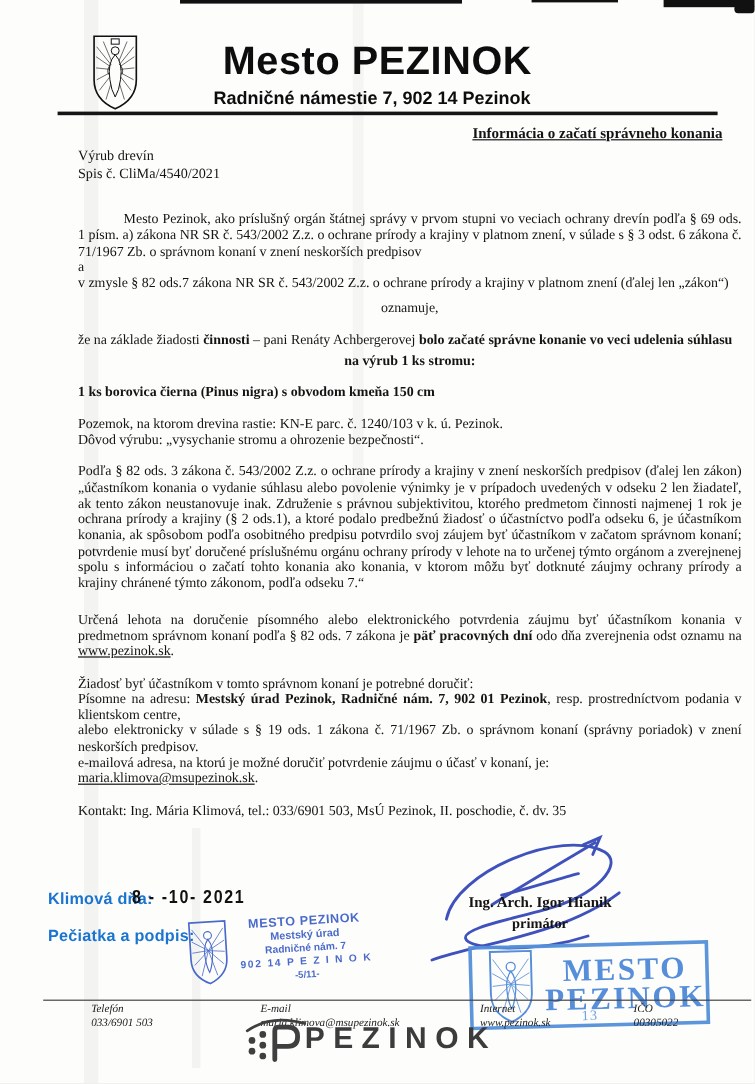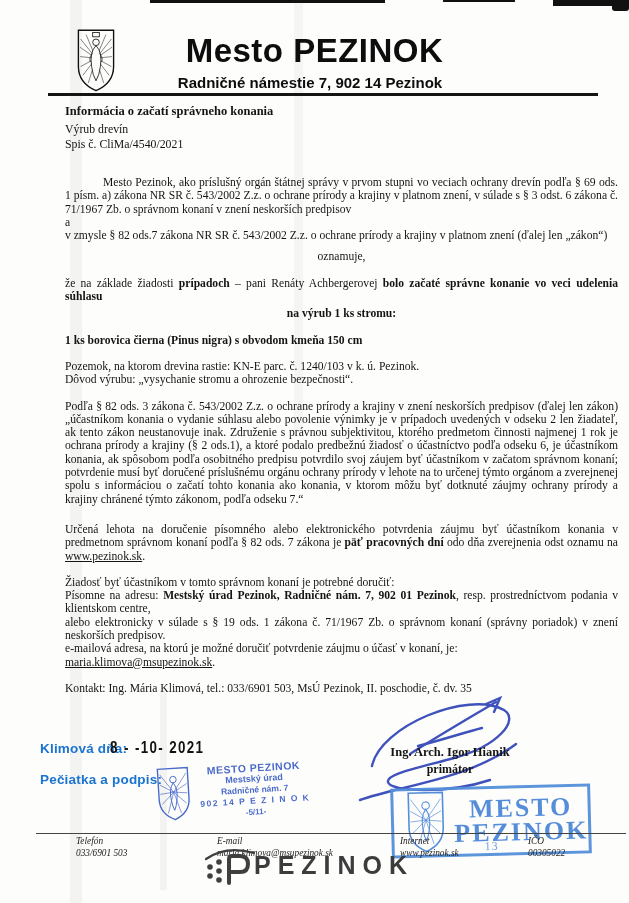--- a/index.html
+++ b/index.html
@@ -24,22 +24,22 @@
     font-family:"Liberation Sans", sans-serif; font-weight:700; font-size:33px;
     letter-spacing:0.5px; color:#0d0d0d;
   }
   .hdr-addr {
     position:absolute; top:74px; left:0; width:620px; text-align:center;
     font-family:"Liberation Sans", sans-serif; font-weight:700; font-size:15px; color:#0d0d0d;
   }
   .hdr-rule { position:absolute; top:93px; left:48px; width:550px; height:3px; background:#151515; }
 
   
-  .doc-title { position:absolute; top:104px; left:65px; width:553px; text-align:left;
-    font-weight:700; font-size:12.5px; }
+  .doc-title { position:absolute; top:104px; left:49px; width:553px; text-align:right;
+    font-weight:700; font-size:12.5px;text-decoration:underline; }
   .meta { position:absolute; top:122px; left:65px; width:553px; font-size:11.8px; line-height:14.6px; }
   .bodycol {
     position:absolute; top:176px; left:65px; width:553px;
     font-size:11.6px; line-height:13.3px;
   }
   .bodycol p { text-align: justify; }
   .indent { text-indent: 38px; }
   .center { text-align:center !important; }
   .b { font-weight:700; }
   .mt6 { margin-top:4px; } .mt8 { margin-top:8px; } .mt13 { margin-top:13px; }
@@ -146,21 +146,21 @@
   <div class="meta">
     <div>Výrub drevín</div>
     <div>Spis č. CliMa/4540/2021</div>
   </div>
 
   <div class="bodycol">
     <p class="indent">Mesto Pezinok, ako príslušný orgán štátnej správy v prvom stupni vo veciach ochrany drevín podľa § 69 ods. 1 písm. a)  zákona NR SR  č. 543/2002  Z.z.  o ochrane prírody a krajiny  v platnom znení, v súlade s § 3 odst. 6 zákona č. 71/1967 Zb.  o  správnom konaní v znení  neskorších  predpisov</p>
     <p>a</p>
     <p>v zmysle § 82 ods.7 zákona NR SR  č. 543/2002   Z.z.  o ochrane  prírody   a krajiny  v platnom znení (ďalej len „zákon“)</p>
     <p class="center mt8">oznamuje,</p>
-    <p class="mt13"><span>že na základe žiadosti </span><span class="b">prípadoch</span><span> – pani Renáty Achbergerovej </span><span class="b">bolo začaté správne konanie vo veci udelenia súhlasu</span></p>
+    <p class="mt13"><span>že na základe žiadosti </span><span class="b">činnosti</span><span> – pani Renáty Achbergerovej </span><span class="b">bolo začaté správne konanie vo veci udelenia súhlasu</span></p>
     <p class="center b mt6">na výrub 1 ks stromu:</p>
     <p class="b mt13">1 ks borovica čierna (Pinus nigra) s obvodom kmeňa 150 cm</p>
     <p class="mt13">Pozemok, na ktorom drevina rastie: KN-E parc. č. 1240/103 v k. ú. Pezinok.</p>
     <p>Dôvod výrubu: „vysychanie stromu a ohrozenie bezpečnosti“.</p>
     <p class="mt13">Podľa § 82 ods. 3 zákona č. 543/2002 Z.z.  o ochrane prírody a krajiny v znení  neskorších   predpisov (ďalej len zákon)  „účastníkom konania o vydanie súhlasu alebo povolenie výnimky  je  v prípadoch uvedených   v odseku  2  len  žiadateľ,  ak  tento  zákon  neustanovuje inak. Združenie s právnou subjektivitou, ktorého predmetom činnosti najmenej 1 rok je  ochrana prírody a krajiny (§ 2 ods.1), a ktoré  podalo predbežnú žiadosť o účastníctvo podľa odseku 6, je účastníkom konania, ak spôsobom podľa osobitného predpisu potvrdilo svoj záujem byť účastníkom v začatom správnom konaní; potvrdenie musí byť doručené príslušnému orgánu ochrany prírody v lehote na to  určenej  týmto orgánom a zverejnenej spolu s informáciou o začatí tohto konania ako konania,  v  ktorom môžu  byť dotknuté záujmy ochrany prírody a krajiny chránené týmto zákonom, podľa odseku 7.“</p>
     <p class="mt17"><span>Určená  lehota  na  doručenie  písomného  alebo  elektronického  potvrdenia  záujmu byť  účastníkom konania v predmetnom správnom konaní podľa § 82 ods. 7 zákona je </span><span class="b">päť pracovných dní</span><span>  odo dňa zverejnenia odst oznamu na </span><a class="doclink" href="#">www.pezinok.sk</a><span>.</span></p>
     <p class="mt13">Žiadosť byť účastníkom v tomto správnom konaní je potrebné doručiť:</p>
     <p><span>Písomne na adresu: </span><span class="b">Mestský úrad Pezinok, Radničné nám. 7, 902 01 Pezinok</span><span>, resp. prostredníctvom podania v klientskom centre,</span></p>
     <p>alebo elektronicky v súlade s § 19 ods. 1 zákona č. 71/1967 Zb. o správnom konaní (správny poriadok) v znení neskorších predpisov.</p>
     <p>e-mailová adresa, na ktorú je možné doručiť potvrdenie záujmu o účasť v konaní, je:</p>

